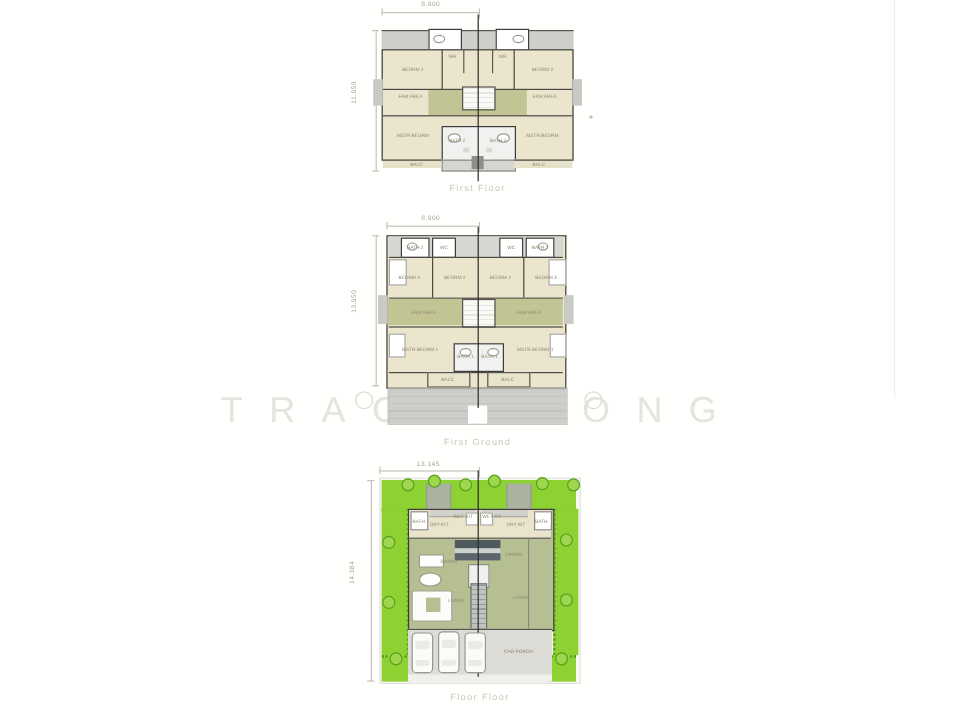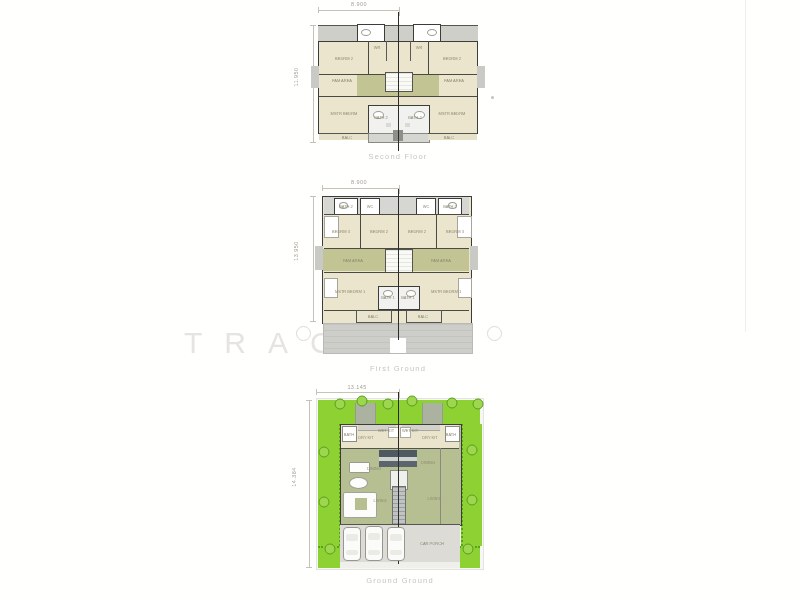--- a/index.html
+++ b/index.html
@@ -23,20 +23,21 @@
   .car{position:absolute;background:#fbfbf9;border:1px solid #97978f;border-radius:4px;z-index:2;}
   .car .win{position:absolute;left:2px;right:2px;background:#ebebe6;border-radius:2px;}
   .oval{border-radius:50%;background:#fff;border:1px solid #9c9c94;}
 </style>
 </head>
 <body>
 
 <div class="sheet">
 
   <div class="wm" style="left:184px;">TRAC</div>
+  <div class="wm" style="left:485px;">ONG</div>
 
   <div class="abs" style="left:745px;top:0;width:1px;height:332px;background:#f0eeeb;"></div>
 
   <div class="plan">
     <div class="abs dim" style="left:318px;top:10px;width:82px;height:1px;"></div>
     <div class="abs dim" style="left:318px;top:7px;width:1px;height:6px;"></div>
     <div class="abs dim" style="left:399px;top:7px;width:1px;height:9px;"></div>
     <div class="dimtext" style="left:336px;top:1px;width:46px;">8.900</div>
     <div class="abs dim" style="left:313px;top:25px;width:1px;height:118px;"></div>
     <div class="abs dim" style="left:310px;top:25px;width:6px;height:1px;"></div>
@@ -66,21 +67,21 @@
     <div class="abs oval" style="left:373px;top:111px;width:9px;height:6px;"></div>
     <div class="abs oval" style="left:414px;top:111px;width:9px;height:6px;"></div>
     <div class="abs" style="left:386px;top:123px;width:5px;height:4px;background:#d9d9d5;"></div>
     <div class="abs" style="left:405px;top:123px;width:5px;height:4px;background:#d9d9d5;"></div>
     <div class="abs" style="left:368px;top:133px;width:60px;height:8px;background:#d5d5d1;border:1px solid #8a8a84;"></div>
     <div class="abs" style="left:393px;top:130px;width:10px;height:11px;background:#8f8f89;"></div>
     <div class="abs" style="left:319px;top:133px;width:49px;height:6px;background:#e6e2ca;border-top:1px solid #55544f;"></div>
     <div class="abs" style="left:428px;top:133px;width:49px;height:6px;background:#e6e2ca;border-top:1px solid #55544f;"></div>
     <div class="abs" style="left:398px;top:12px;width:1px;height:139px;background:#2b2b29;"></div>
     <div class="abs" style="left:491px;top:96px;width:3px;height:3px;border-radius:50%;background:#c4c2be;"></div>
-    <div class="title" style="left:328px;top:152px;">Second Floor</div>
+    <div class="title" style="left:328px;top:152px;">First Floor</div>
   </div>
 
   <div class="plan">
     <div class="abs dim" style="left:322px;top:188px;width:78px;height:1px;"></div>
     <div class="abs dim" style="left:322px;top:185px;width:1px;height:6px;"></div>
     <div class="abs dim" style="left:399px;top:185px;width:1px;height:9px;"></div>
     <div class="dimtext" style="left:336px;top:179px;width:46px;">8.900</div>
     <div class="abs dim" style="left:313px;top:196px;width:1px;height:126px;"></div>
     <div class="abs dim" style="left:310px;top:196px;width:6px;height:1px;"></div>
     <div class="abs dim" style="left:310px;top:321px;width:6px;height:1px;"></div>
@@ -187,21 +188,21 @@
     <div class="car" style="left:365px;top:526px;width:16px;height:33px;">
       <div class="win" style="top:6px;height:7px;"></div>
         <div class="win" style="bottom:5px;height:5px;"></div>
     </div>
     <div class="car" style="left:387px;top:527px;width:16px;height:32px;">
       <div class="win" style="top:6px;height:7px;"></div>
         <div class="win" style="bottom:5px;height:5px;"></div>
     </div>
 
     <div class="abs" style="left:398px;top:392px;width:1px;height:172px;background:#2b2b29;"></div>
-    <div class="title" style="left:330px;top:576px;">Ground Ground</div>
+    <div class="title" style="left:330px;top:576px;">Floor Floor</div>
   </div>
 
   <div class="plan">
       <span class="rlabel" style="left: 344px; top: 58px;">BEDRM 2</span>
       <span class="rlabel" style="left: 452px; top: 58px;">BEDRM 2</span>
       <span class="rlabel" style="left: 377px; top: 47px;">WR</span>
       <span class="rlabel" style="left: 419px; top: 47px;">WR</span>
       <span class="rlabel" style="left: 342px; top: 80px;">FAM AREA</span>
       <span class="rlabel" style="left: 454px; top: 80px;">FAM AREA</span>
       <span class="rlabel" style="left: 344px; top: 113px;">MSTR BEDRM</span>

